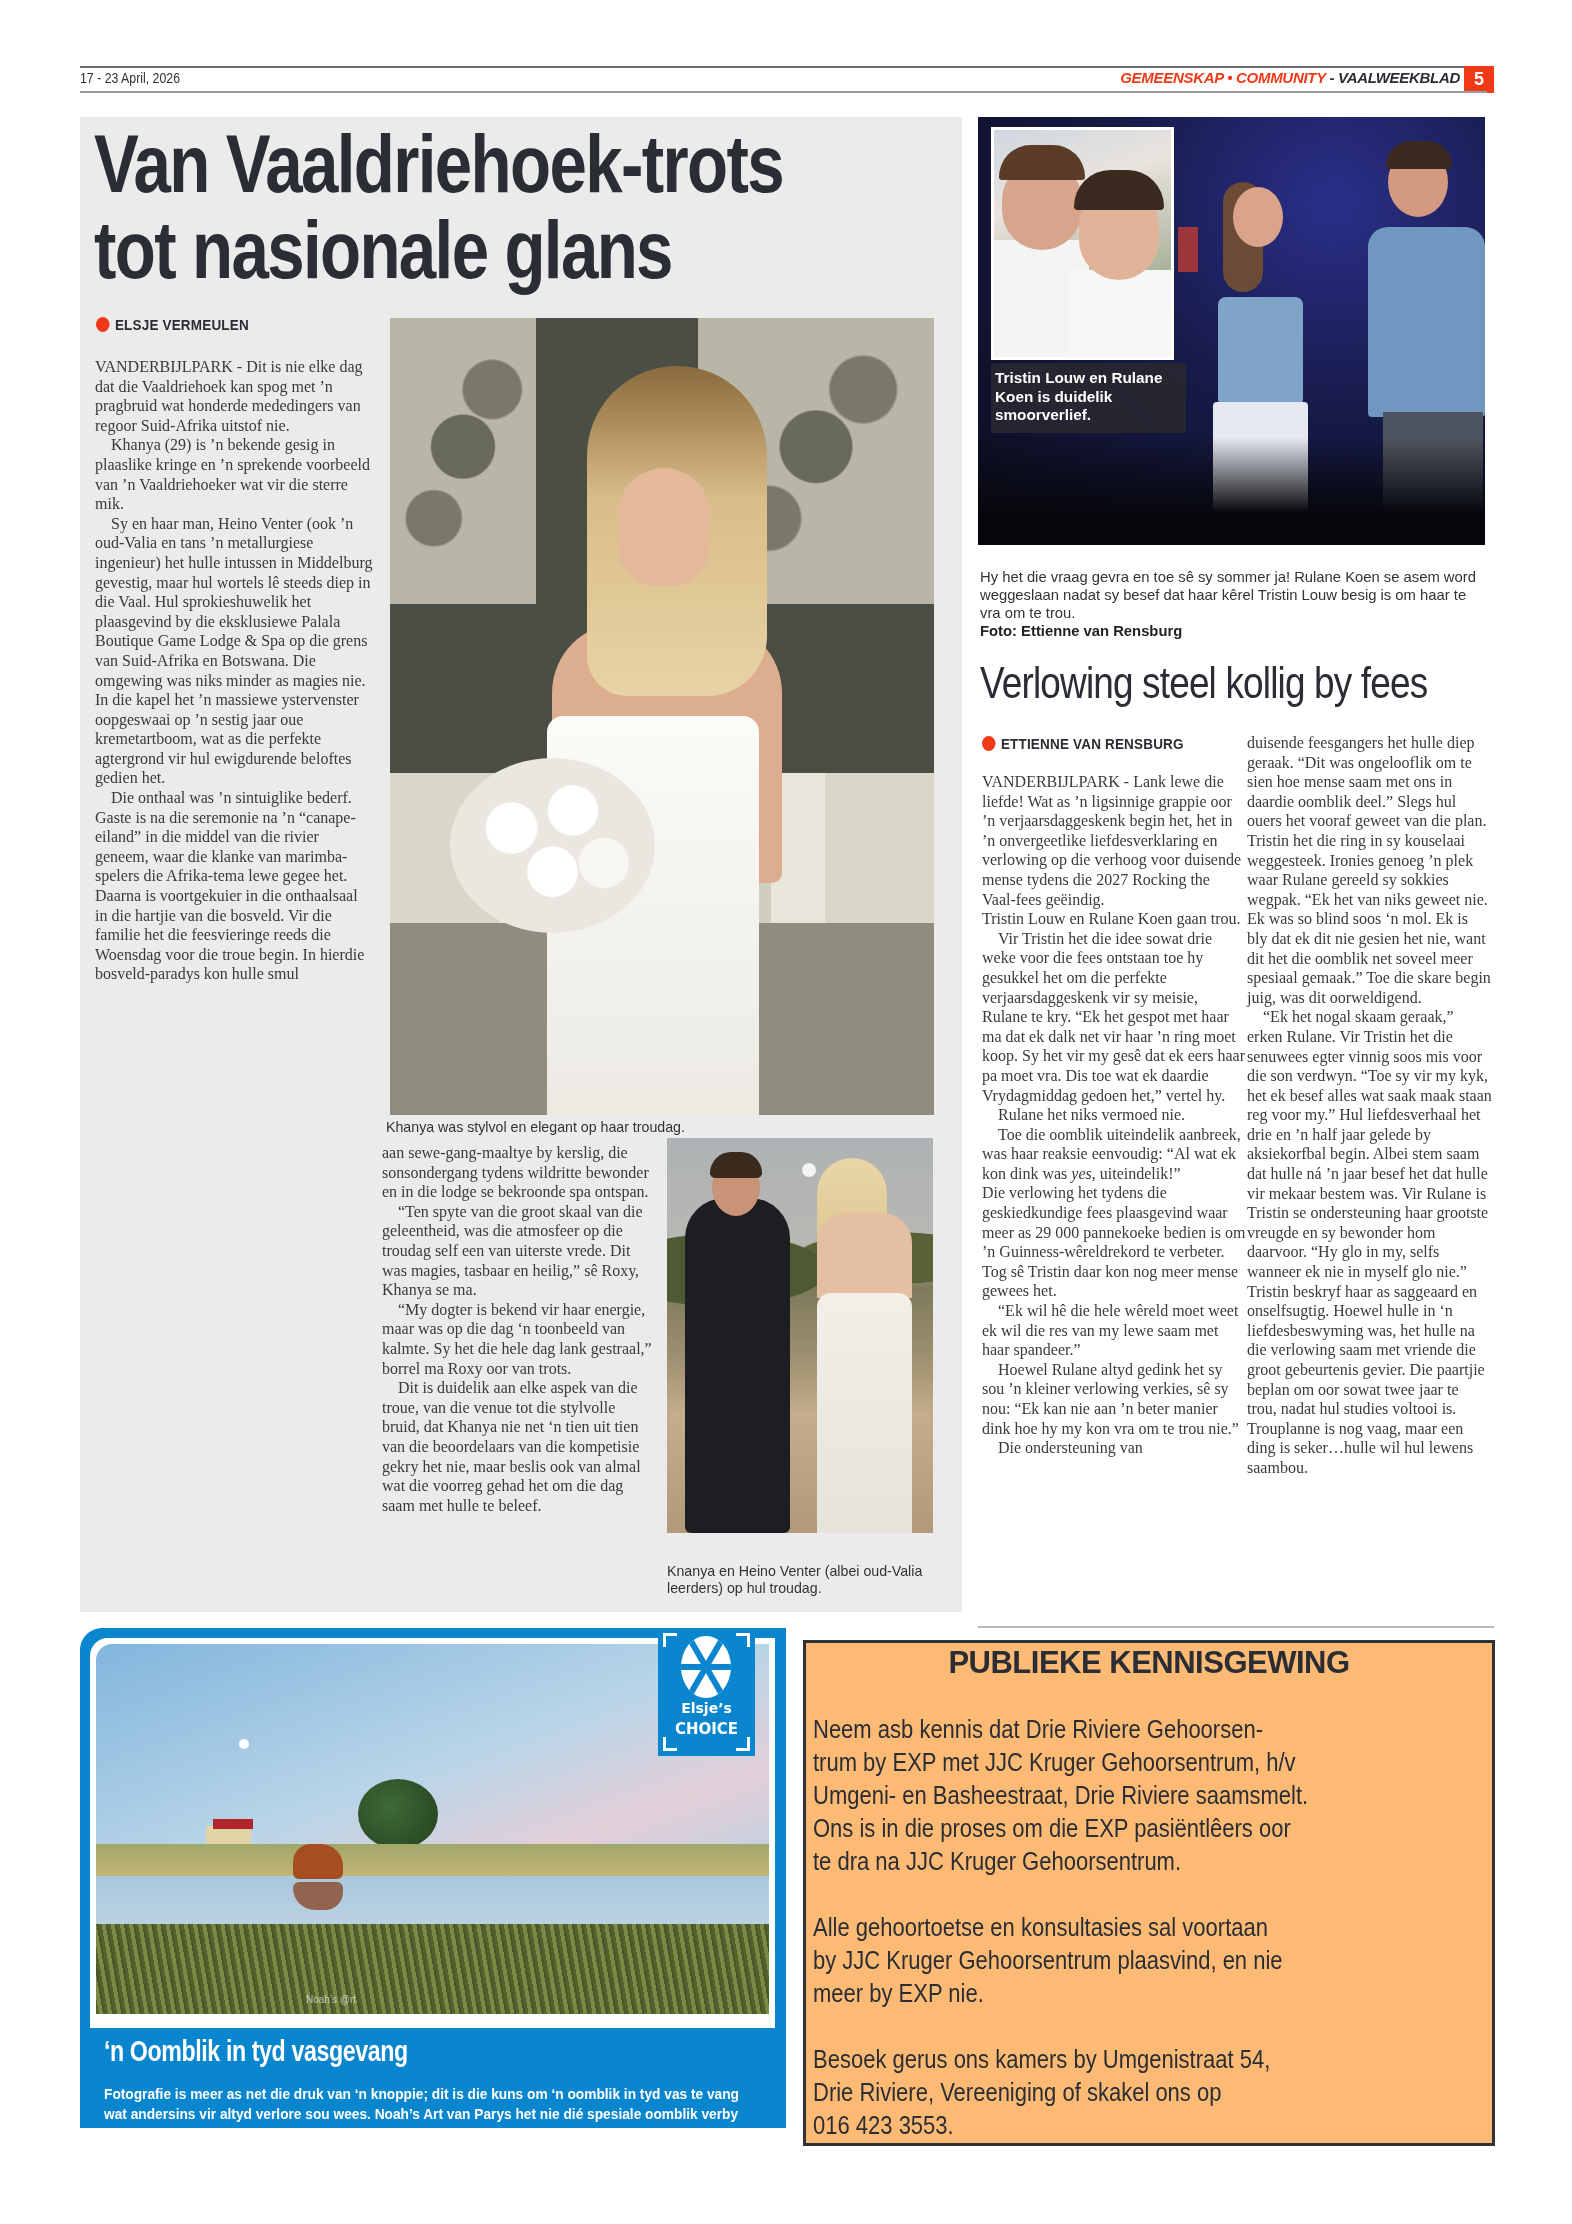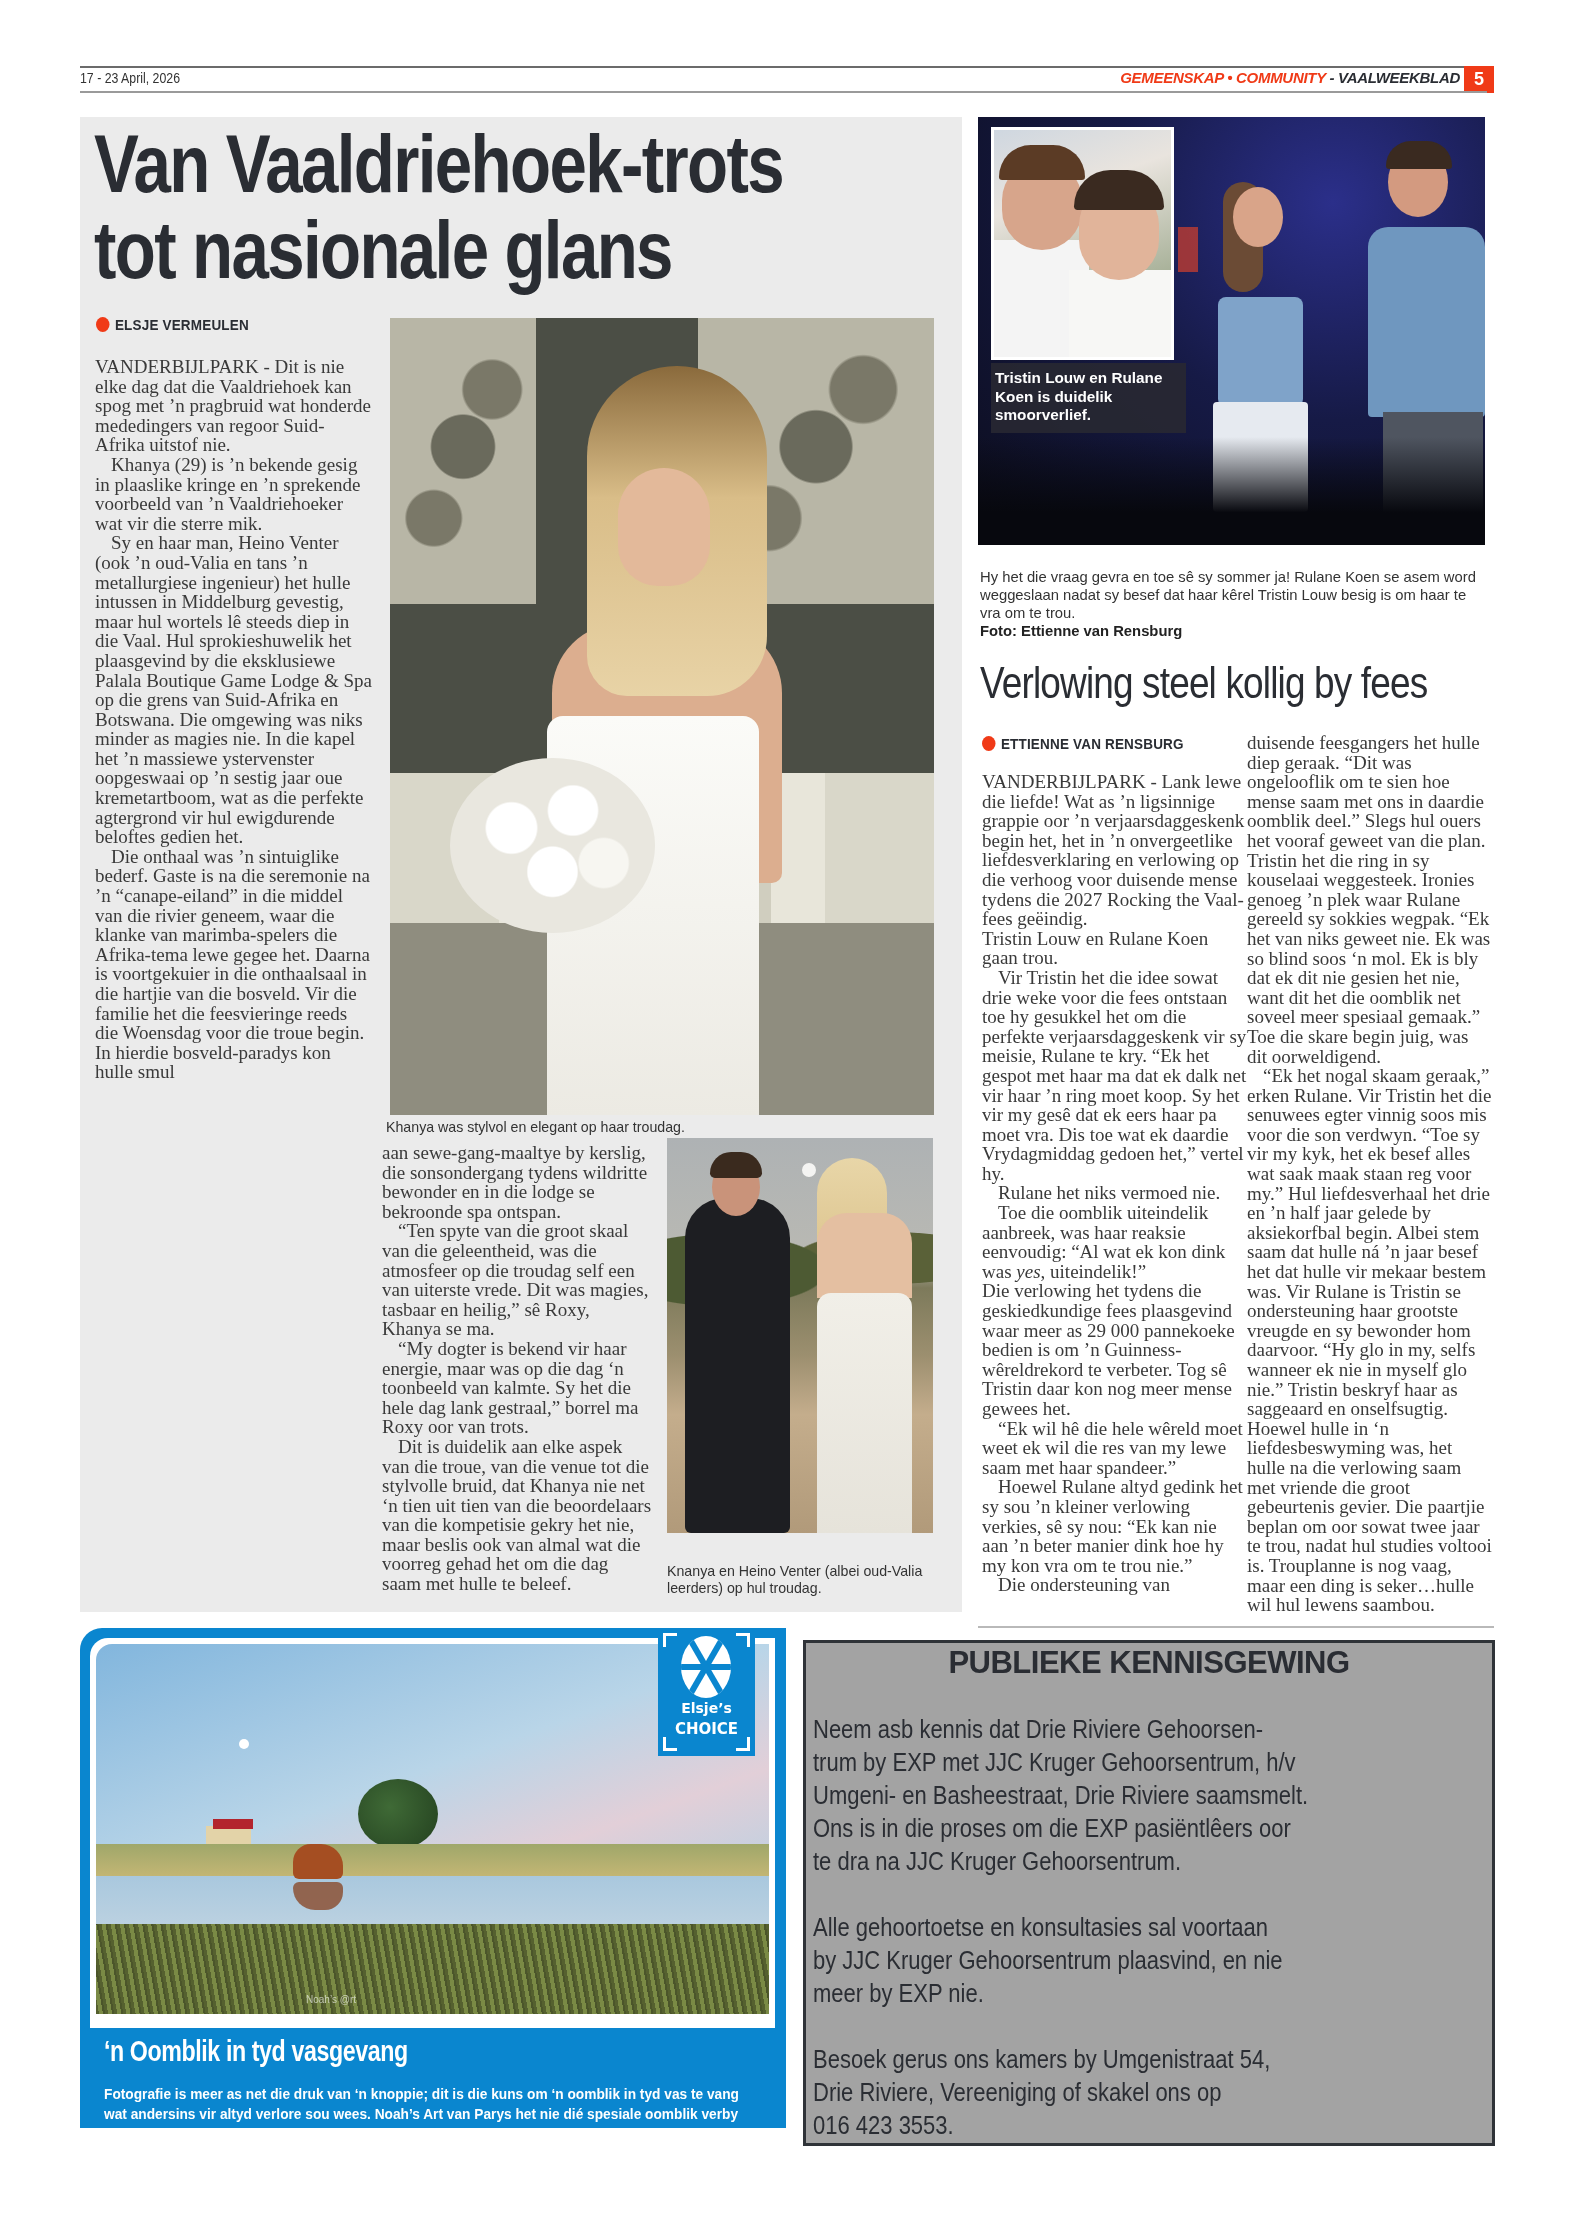--- a/index.html
+++ b/index.html
@@ -13,21 +13,21 @@
   .section-line{position:absolute;right:112px;top:69px;font:italic bold 15px "Liberation Sans",sans-serif;letter-spacing:-.3px;white-space:nowrap}
   .section-line .red{color:#f03a17}
   .section-line .dark{color:#2a2d33}
   .page-badge{position:absolute;left:1464px;top:66px;width:30px;height:27px;background:#f03a17;color:#fff;font:bold 18px "Liberation Sans",sans-serif;text-align:center;line-height:27px}
 
   
   .art1{position:absolute;left:80px;top:117px;width:882px;height:1495px;background:#ebebeb}
   .h1{position:absolute;left:14px;top:4px;width:860px;font-family:"Liberation Sans",sans-serif;font-weight:bold;font-size:82px;line-height:86px;letter-spacing:-2px;color:#2a2d33;transform:scaleX(.82);transform-origin:left top;white-space:nowrap}
   .byline{position:absolute;font:bold 15px "Liberation Sans",sans-serif;color:#2a2d33;letter-spacing:.2px;white-space:nowrap;transform:scaleX(.9);transform-origin:left}
   .byline .dot{display:inline-block;width:15px;height:15px;border-radius:50%;background:#f03a17;vertical-align:-2px;margin-right:6px}
-  .col{position:absolute;font-family:"Liberation Serif",serif;font-size:19px;line-height:19.6px;color:#3a3a3a}
+  .col{position:absolute;font-family:"Liberation Serif",serif;font-size:16px;line-height:19.6px;color:#3a3a3a}
   .col p{text-indent:0}
   .col p.ind{text-indent:16px}
   .col i{font-style:italic}
 
   .photo{position:absolute;overflow:hidden}
   .cap{position:absolute;font:14.2px "Liberation Sans",sans-serif;color:#333;line-height:17px}
 
   
   .bride{left:390px;top:318px;width:544px;height:797px;background:#4b4e45}
   .bride .panelL,.bride .panelR{position:absolute;top:0;height:286px;background:
@@ -112,21 +112,21 @@
   .choice .badge .bl{left:5px;bottom:5px;border-width:0 0 3px 3px}
   .choice .badge .brr{right:5px;bottom:5px;border-width:0 3px 3px 0}
   .choice .badge .aperture{position:absolute;left:23px;top:8px;width:50px;height:62px;border-radius:50%;background:#fff;overflow:hidden}
   .choice .badge .aperture i{position:absolute;width:6px;height:70px;background:#0a86cf;left:22px;top:-4px}
   .choice .badge .t1{position:absolute;left:0;top:72px;width:97px;text-align:center;color:#fff;font:bold 14px "DejaVu Sans",sans-serif}
   .choice .badge .t2{position:absolute;left:0;top:92px;width:97px;text-align:center;color:#fff;font:bold 15px "DejaVu Sans",sans-serif}
   .choice h3{position:absolute;left:24px;top:407px;color:#fff;font:bold 29px "Liberation Sans",sans-serif;letter-spacing:-.5px;transform:scaleX(.8);transform-origin:left top;white-space:nowrap}
   .choice .blurb{position:absolute;left:24px;top:456px;width:680px;color:#fff;font:bold 14.6px "Liberation Sans",sans-serif;line-height:20px;transform:scaleX(.94);transform-origin:left top}
 
   
-  .notice{position:absolute;left:803px;top:1640px;width:692px;height:506px;border:3px solid #2f3338;background:#a3a3a3}
+  .notice{position:absolute;left:803px;top:1640px;width:692px;height:506px;border:3px solid #2f3338;background:#fdba74}
   .notice h3{position:absolute;left:0;top:2px;width:100%;text-align:center;font:bold 31px "Liberation Sans",sans-serif;color:#2a2d33;letter-spacing:-.5px}
   .notice .body{position:absolute;left:7px;top:70px;width:680px;font:25px "Liberation Sans",sans-serif;color:#2a2d33;line-height:33px;transform:scaleX(.88);transform-origin:left top;width:775px}
   .notice .body p{margin-bottom:33px;white-space:pre-line}
 </style>
 </head>
 <body>
 
 <div class="rule-top"></div>
 <div class="date">17 - 23 April, 2026</div>
 <div class="section-line">

